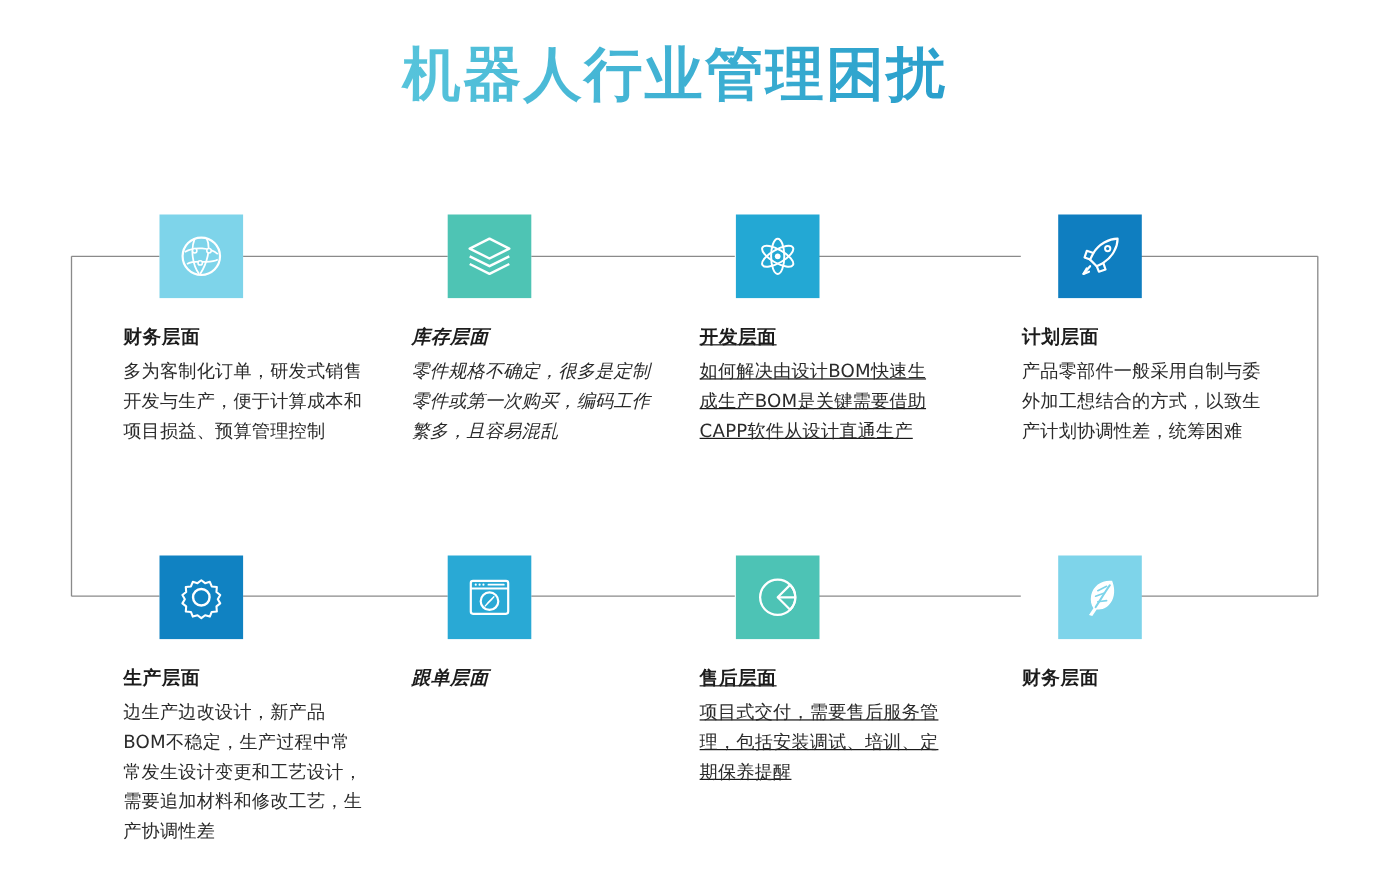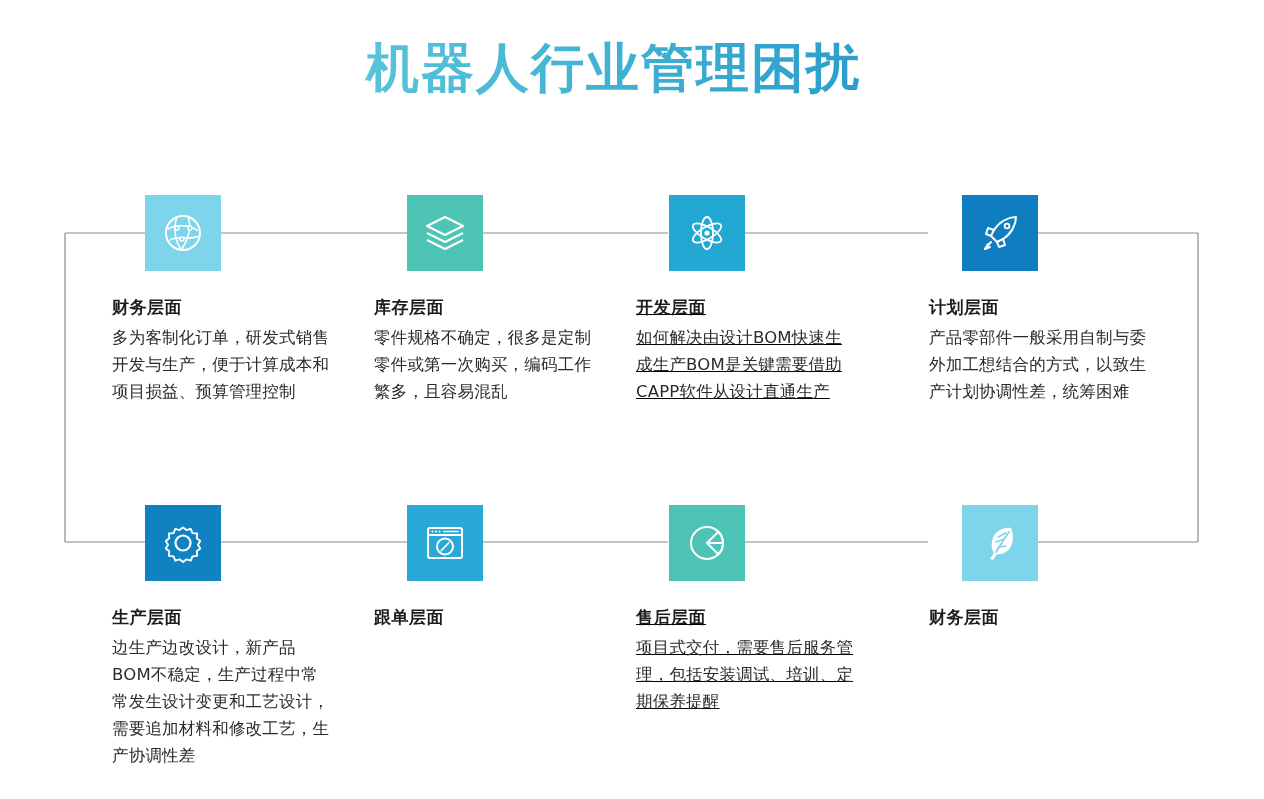--- a/index.html
+++ b/index.html
@@ -57,21 +57,21 @@
     width: 1264px;
   }
   .row-top  { top: 195px; }
   .row-bottom { top: 505px; }
 
   .card {
     position: absolute;
     width: 238px;
   }
   .card.c0 { left: 112px; }
-  .card.c1 { left: 374px; }
+  .card.c1 { left: 374px; font-style: italic; }
   .card.c2 { left: 636px; text-decoration: underline; }
   .card.c3 { left: 896px; margin-left: 33px; }
 
   .icon-box {
     position: relative;
     width: 76px;
     height: 76px;
     margin-left: 33px;
     display: flex;
     align-items: center;

